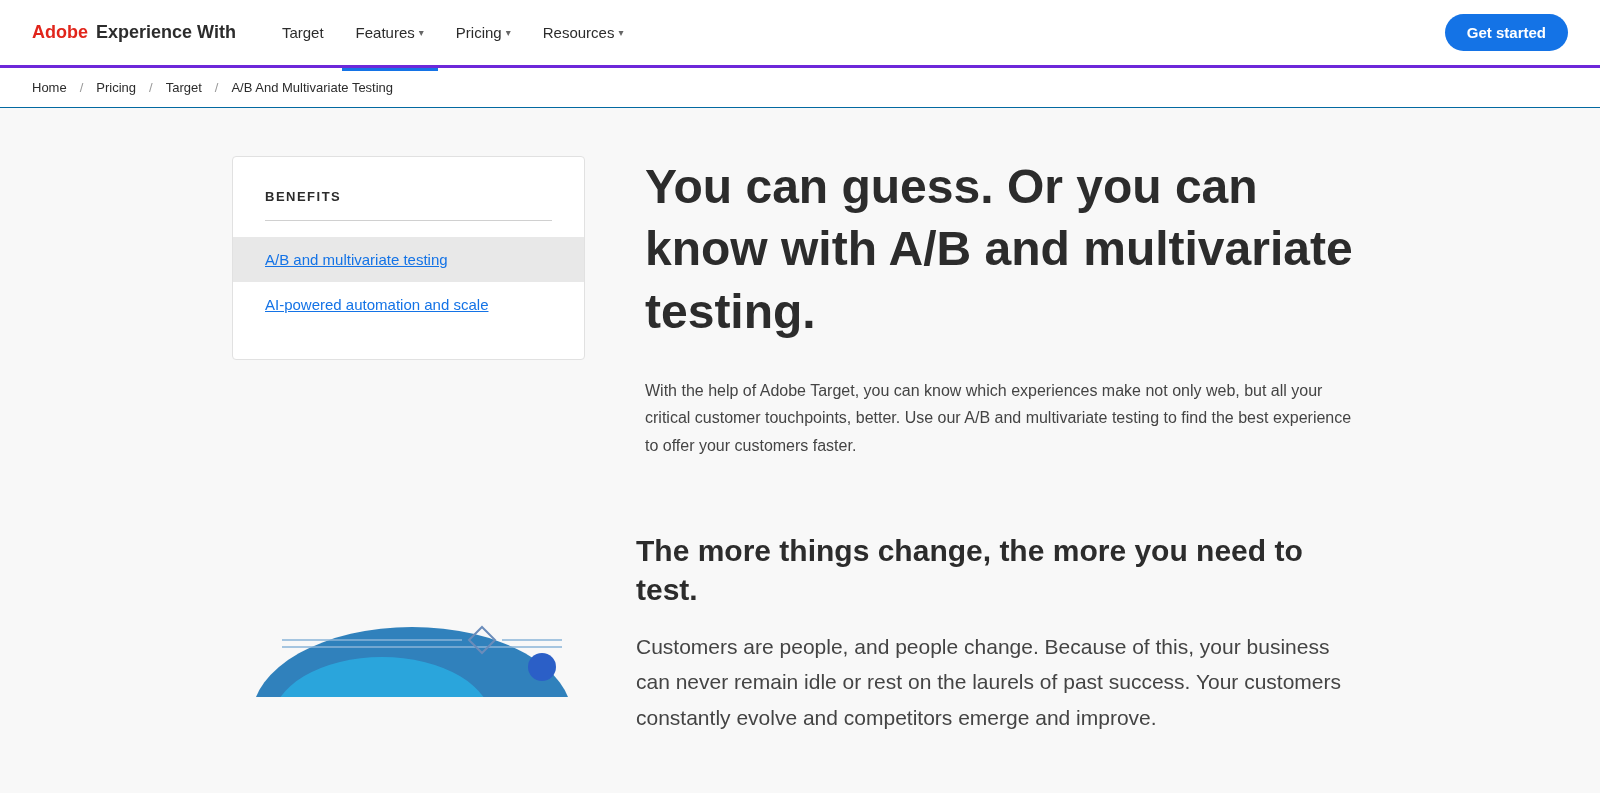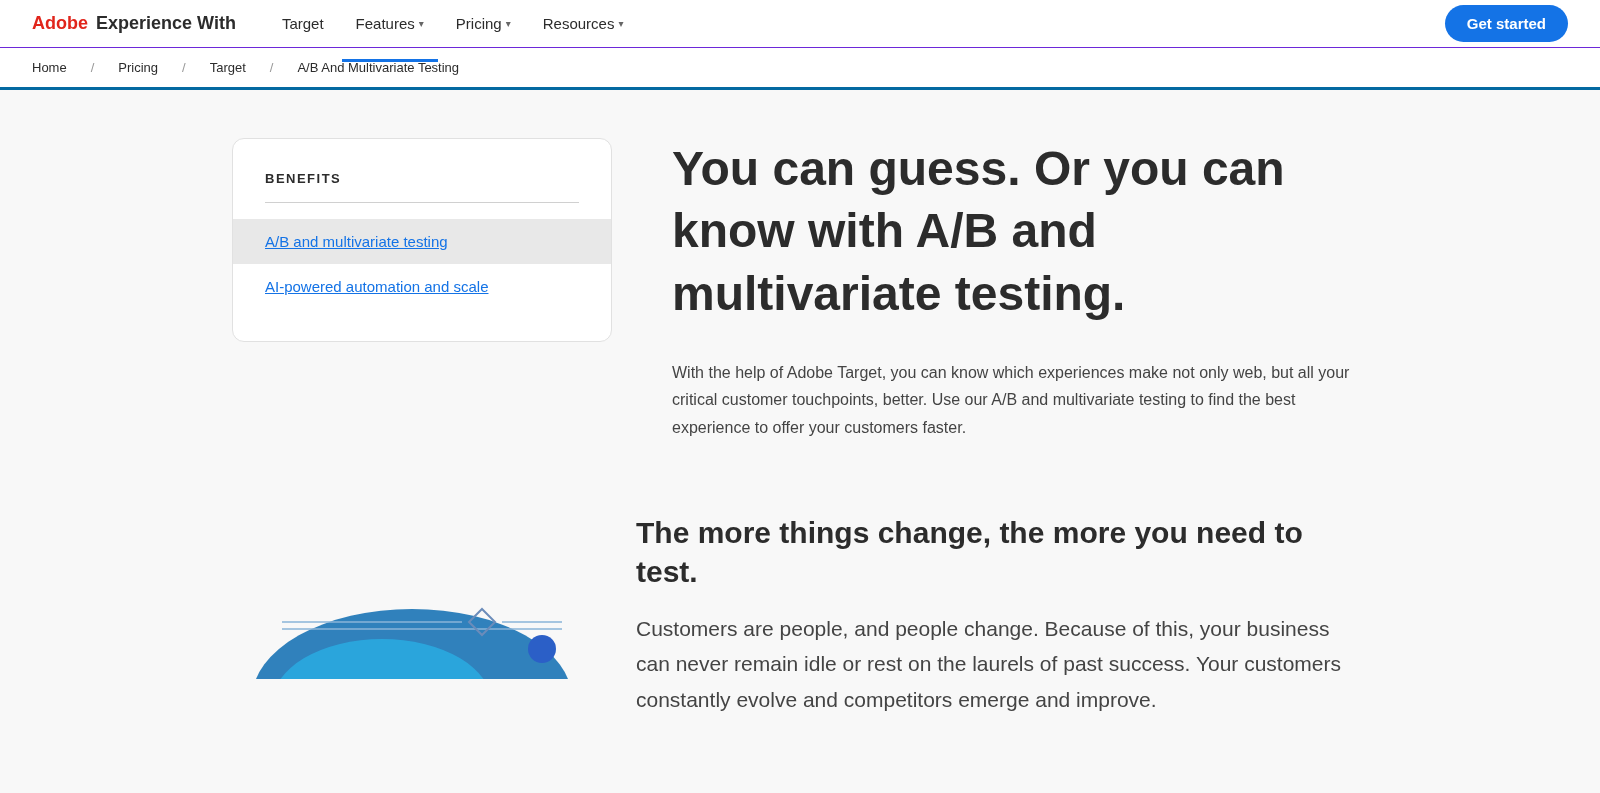--- a/index.html
+++ b/index.html
@@ -1,22 +1,22 @@
 <!DOCTYPE html>
 <html><head>
   <meta charset="utf-8">
   <style>
     * { margin: 0; padding: 0; box-sizing: border-box; }
     body { font-family: 'Adobe Clean', 'Source Sans Pro', Arial, sans-serif; background: #f8f8f8; color: #2c2c2c; font-size: 16px; }
 
     
     nav {
       background: #fff;
-      border-bottom: 1px solid #6d28d9;
-      height: 48px;
+      border-bottom: 3px solid #6d28d9;
+      height: 68px;
       display: flex;
       align-items: center;
       padding: 0 32px;
       gap: 32px;
       position: sticky; top: 0; z-index: 100;
     }
     .logo {
       display: flex;
       align-items: center;
       gap: 8px;
@@ -62,49 +62,49 @@
       padding: 10px 22px;
       font-size: 15px;
       font-weight: 600;
       cursor: pointer;
       margin-left: auto;
     }
 
     
     .breadcrumb {
       background: #fff;
-      border-bottom: 3px solid #0369a1;
+      border-bottom: 1px solid #0369a1;
       padding: 12px 32px;
       display: flex;
       align-items: center;
-      gap: 24px;
+      gap: 13px;
       font-size: 13px;
       color: #666;
     }
     .breadcrumb a { color: #2c2c2c; text-decoration: none; }
     .breadcrumb-sep { color: #999; }
     .breadcrumb-current { color: #2c2c2c; }
 
     
     .page-content {
       max-width: 1200px;
       margin: 0 auto;
       padding: 48px 32px;
       display: flex;
       gap: 60px;
       align-items: flex-start;
     }
 
     
     .sidebar {
-      width: 380px;
+      width: 353px;
       min-width: 320px;
       background: #fff;
       border: 1px solid #e1e1e1;
-      border-radius: 12px;
+      border-radius: 4px;
       padding: 32px 0 32px 0;
     }
     .sidebar-title {
       font-size: 13px;
       font-weight: 700;
       letter-spacing: 1.5px;
       color: #2c2c2c;
       padding: 0 32px 16px 32px;
       text-transform: uppercase;
     }

